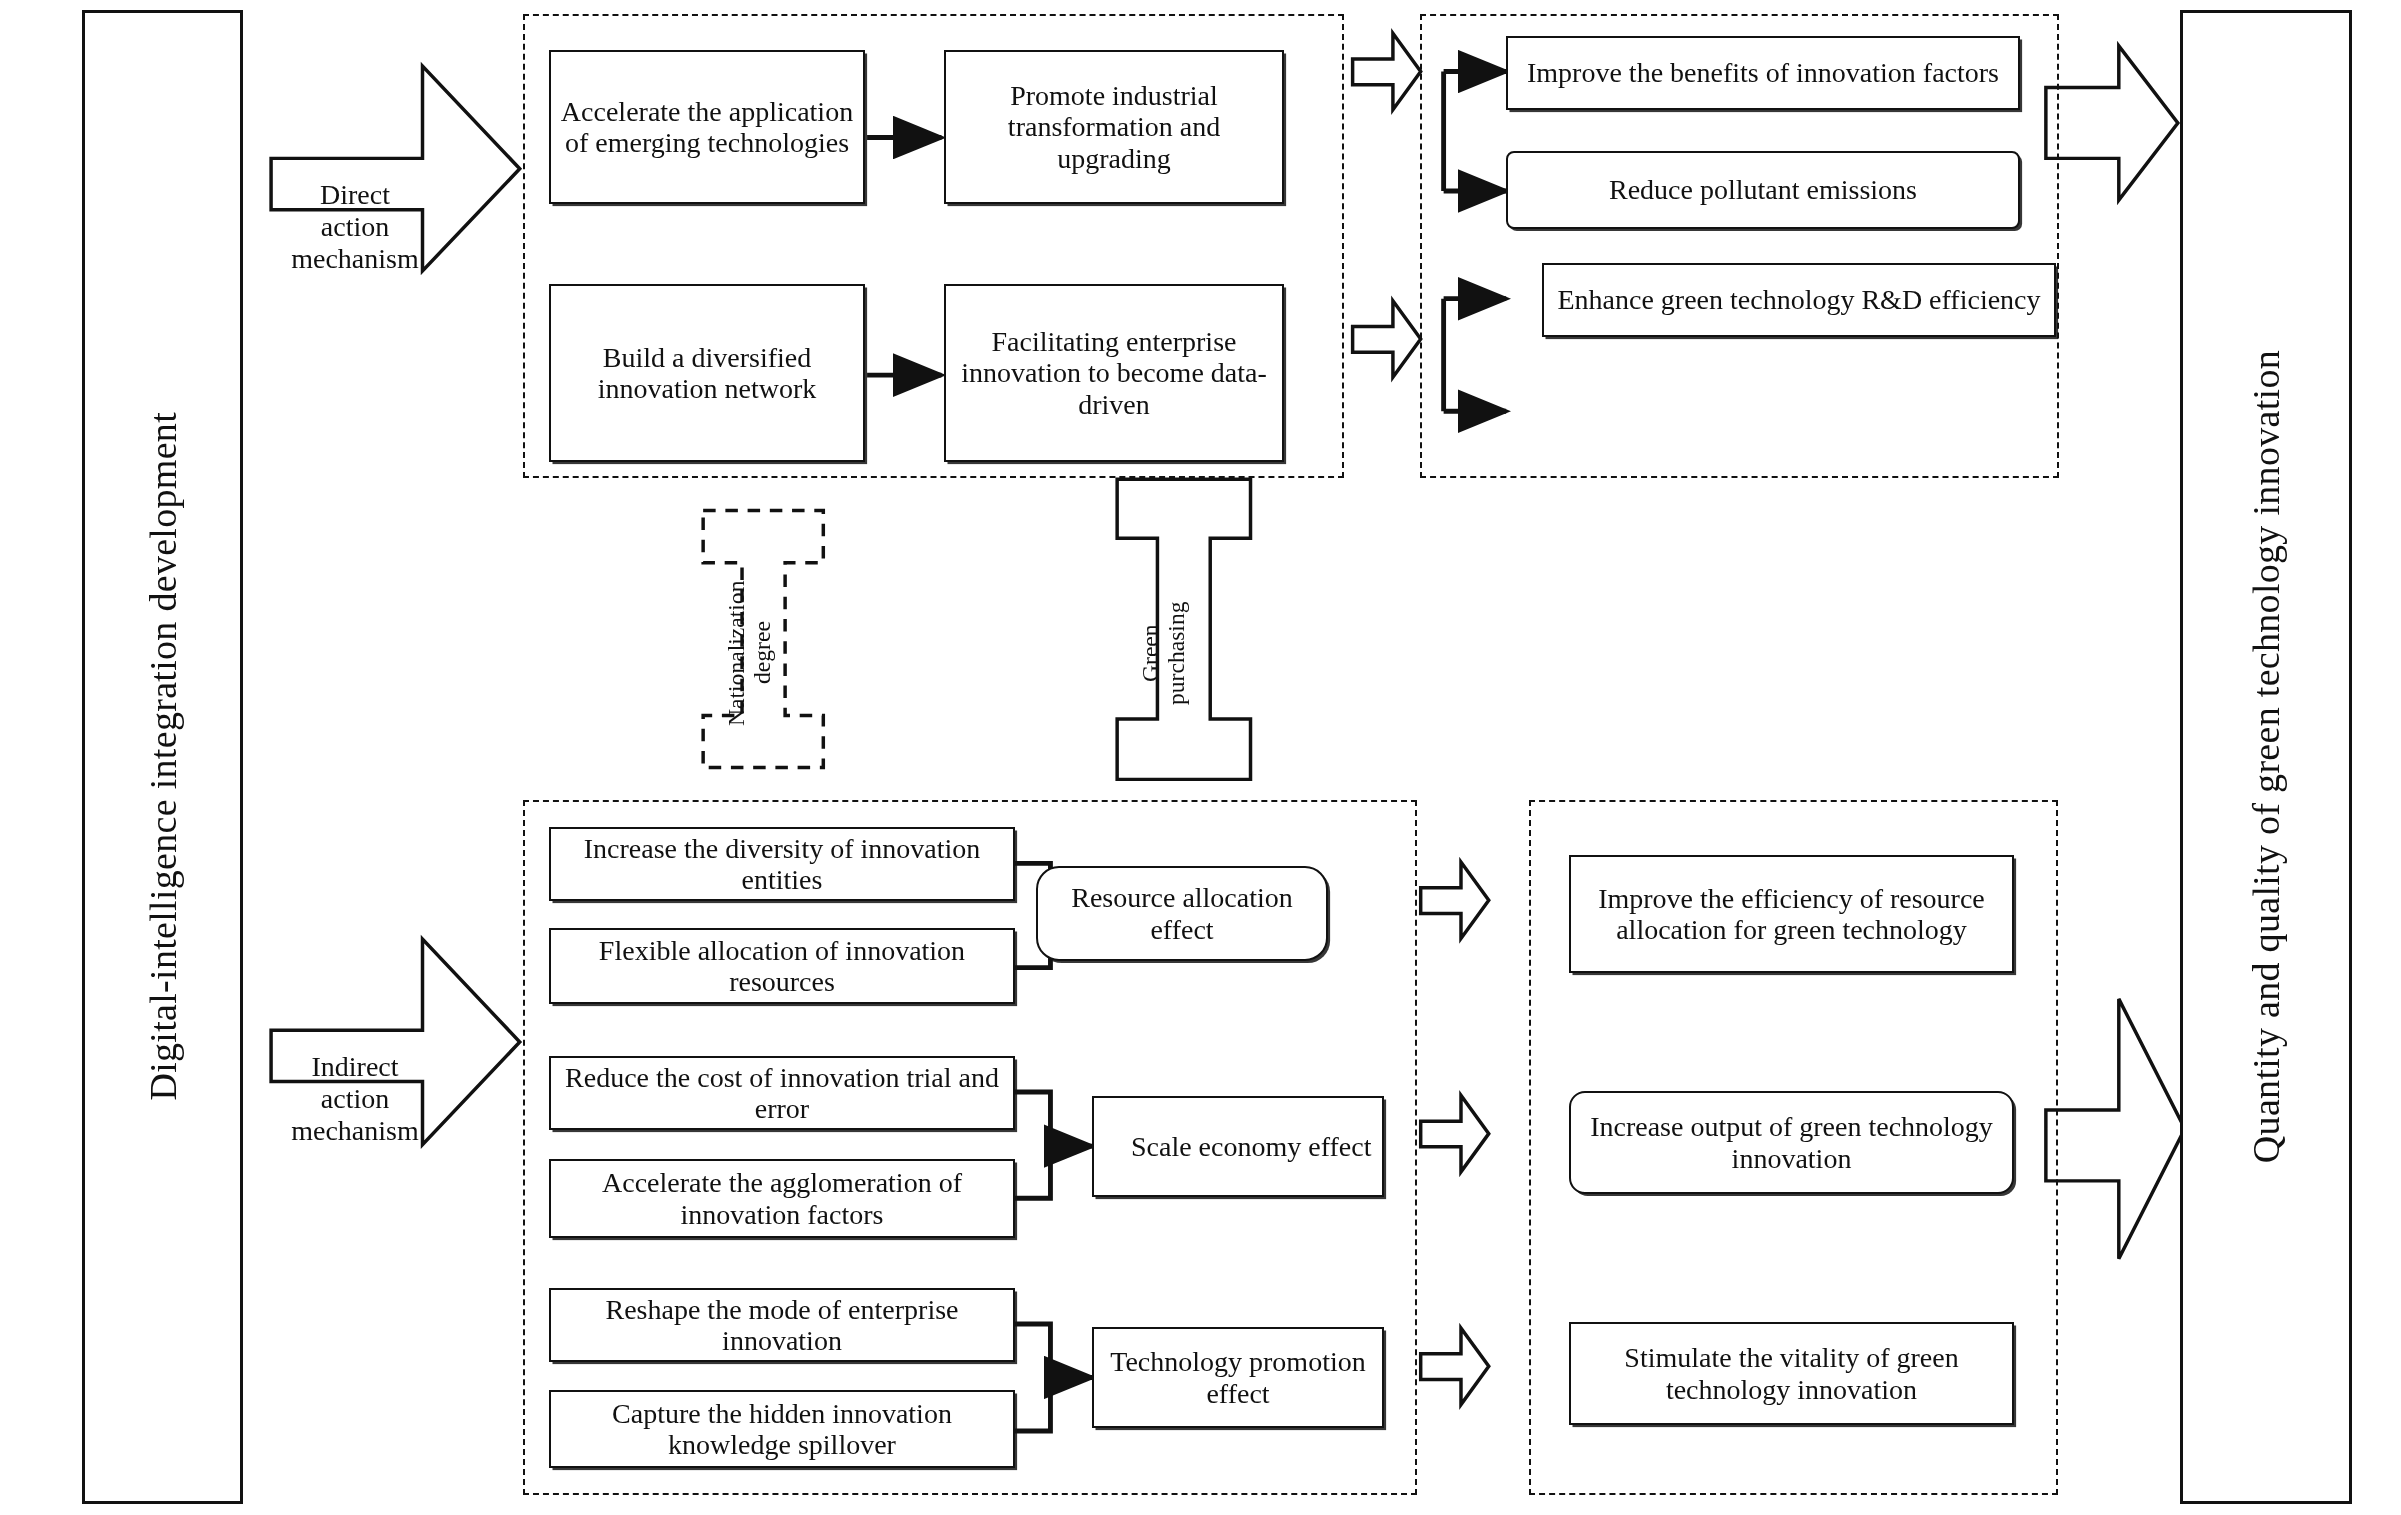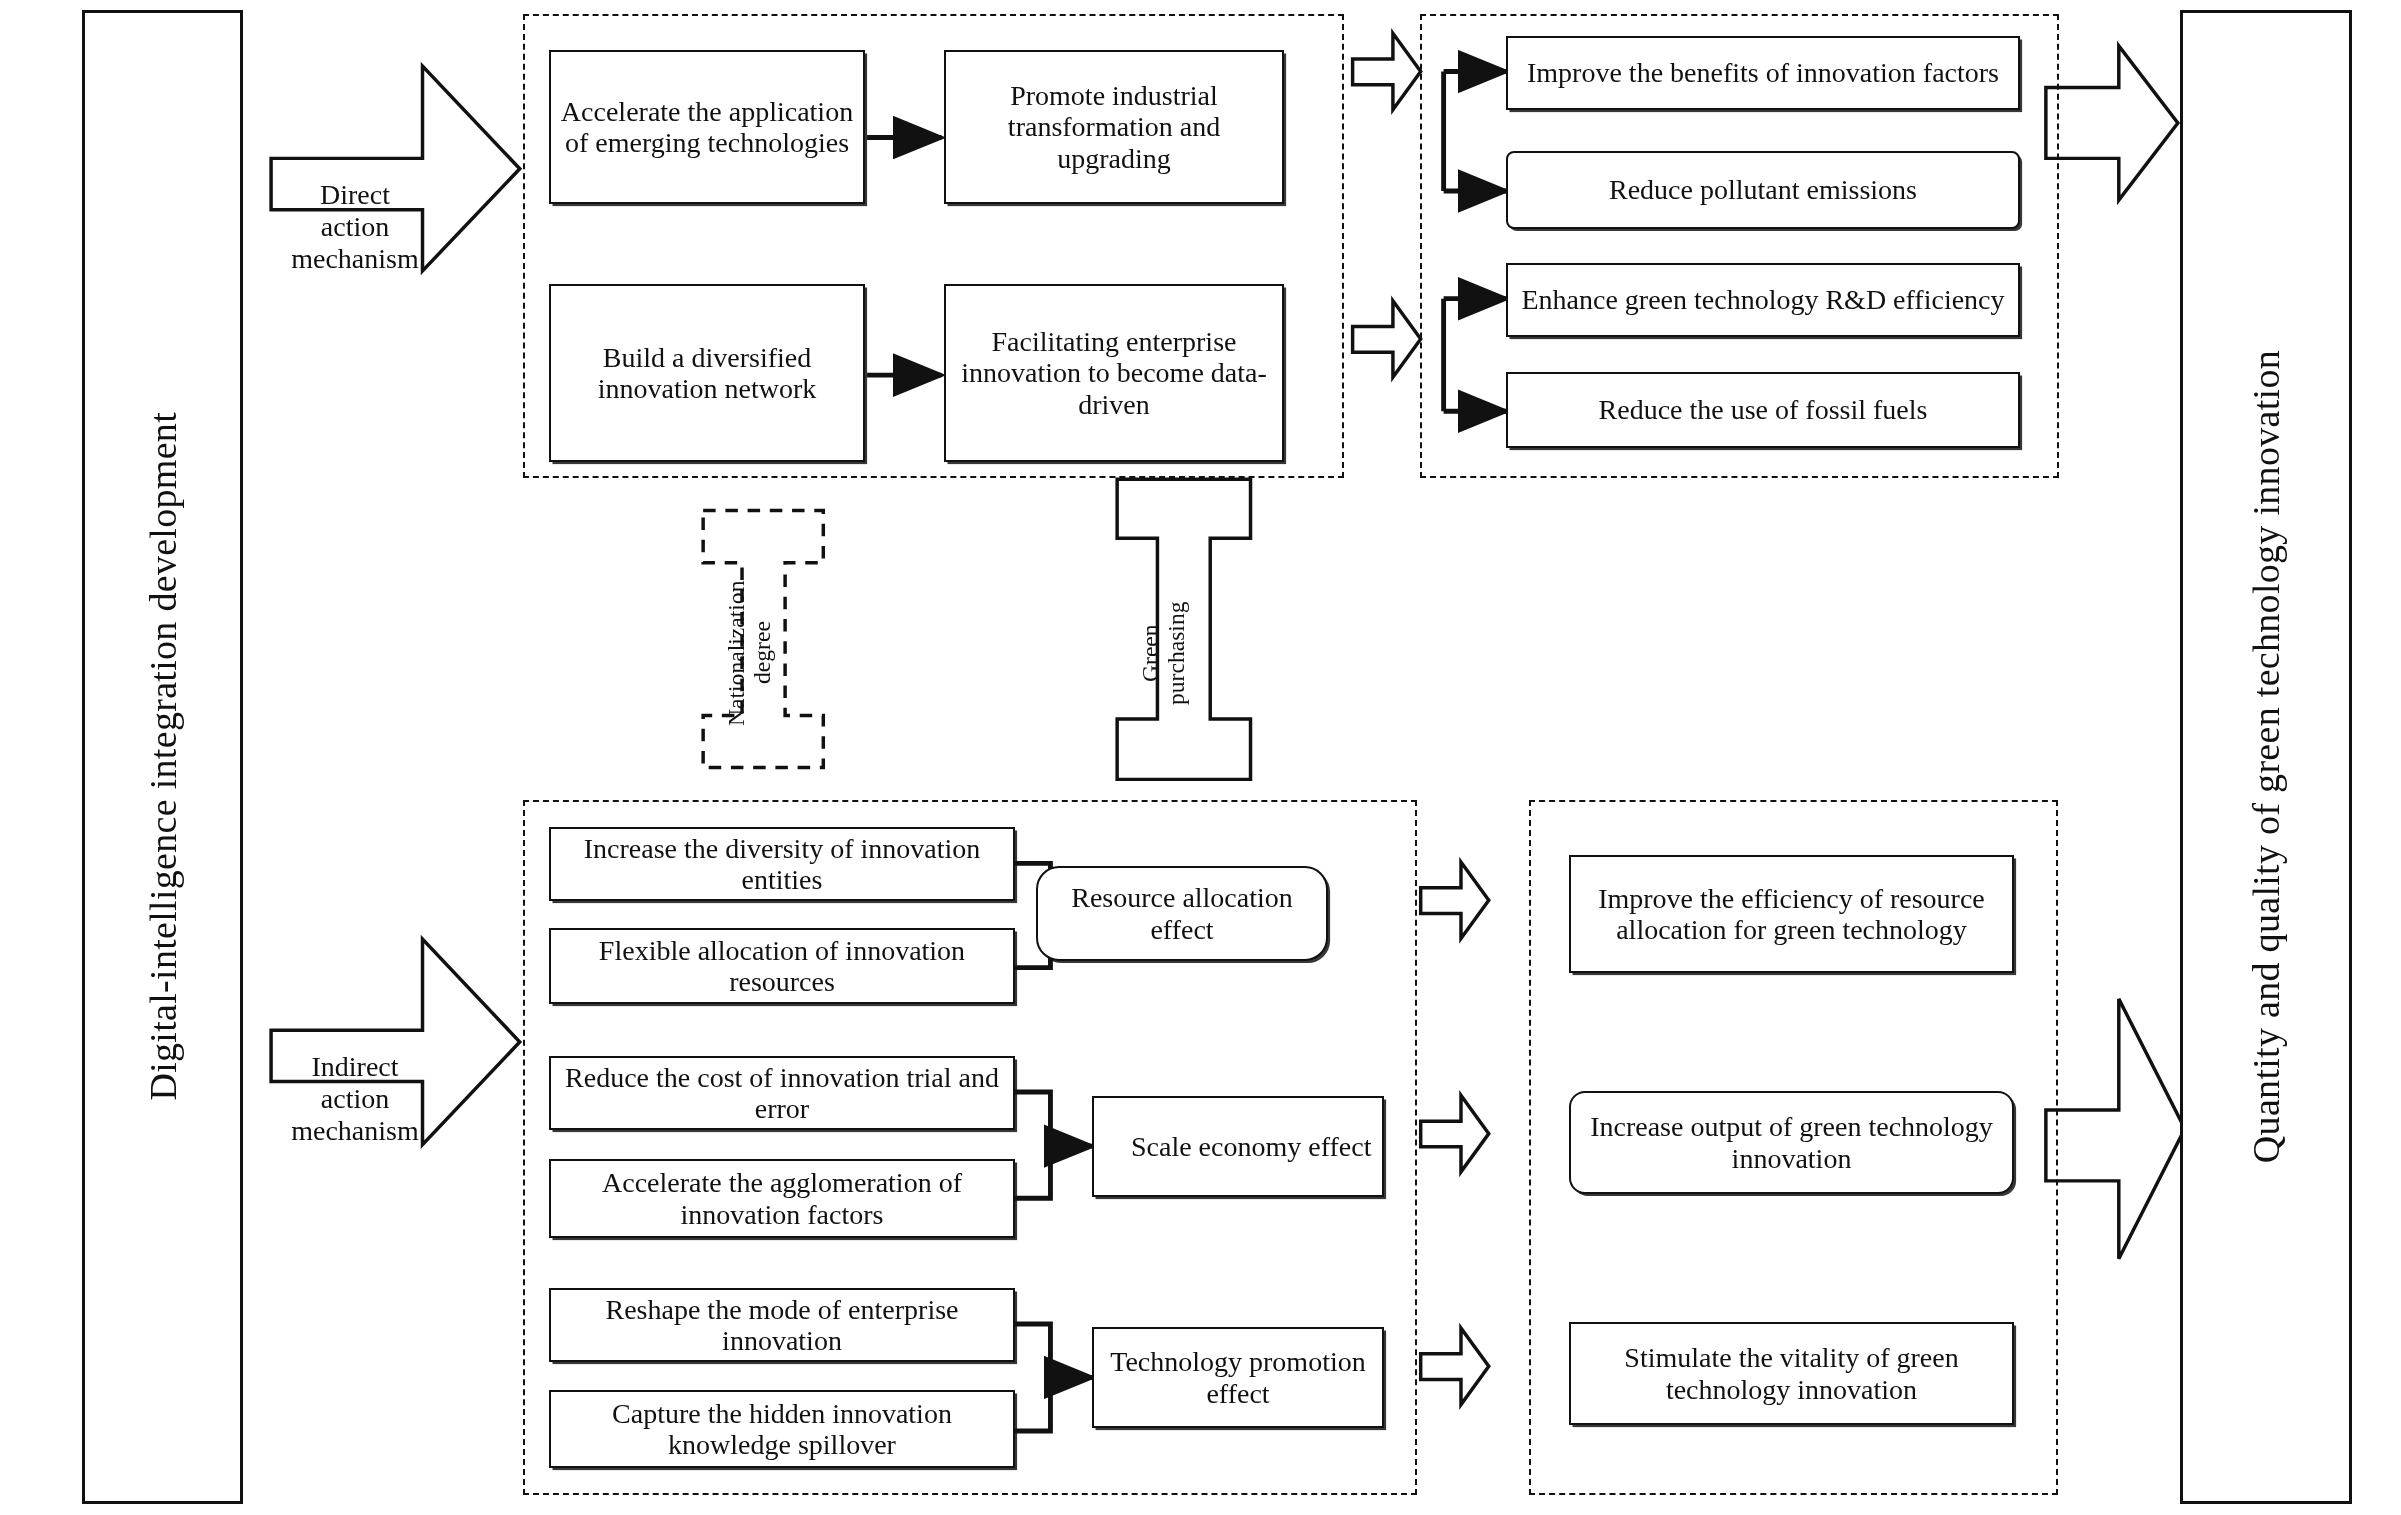--- a/index.html
+++ b/index.html
@@ -169,27 +169,24 @@
   <div class="dash" style="left:1420px;top:14px;width:639px;height:464px;"></div>
 
   <div class="box fs40" style="left:1506px;top:36px;width:514px;height:74px;">
     <span>Improve the benefits of innovation factors</span>
   </div>
 
   <div class="box fs40" style="left:1506px;top:151px;width:514px;height:78px;border-radius:8px;">
     <span>Reduce pollutant emissions</span>
   </div>
 
-  <div class="box fs40" style="left:1506px;top:263px;width:514px;height:74px;">
+  <div class="box fs40" style="left:1542px;top:263px;width:514px;height:74px;">
     <span>Enhance green technology R&amp;D efficiency</span>
   </div>
 
-  <div class="box fs40" style="left:1506px;top:372px;width:514px;height:76px;">
-    <span>Reduce the use of fossil fuels</span>
-  </div>
 
   <div class="dash" style="left:523px;top:800px;width:894px;height:695px;"></div>
 
   <div class="box fs40" style="left:549px;top:827px;width:466px;height:74px;">
     <span>Increase the diversity of innovation entities</span>
   </div>
   <div class="box fs40" style="left:549px;top:928px;width:466px;height:76px;">
     <span>Flexible allocation of innovation resources</span>
   </div>
   <div class="box fs40" style="left:1036px;top:866px;width:292px;height:95px;border-radius:23px;">

